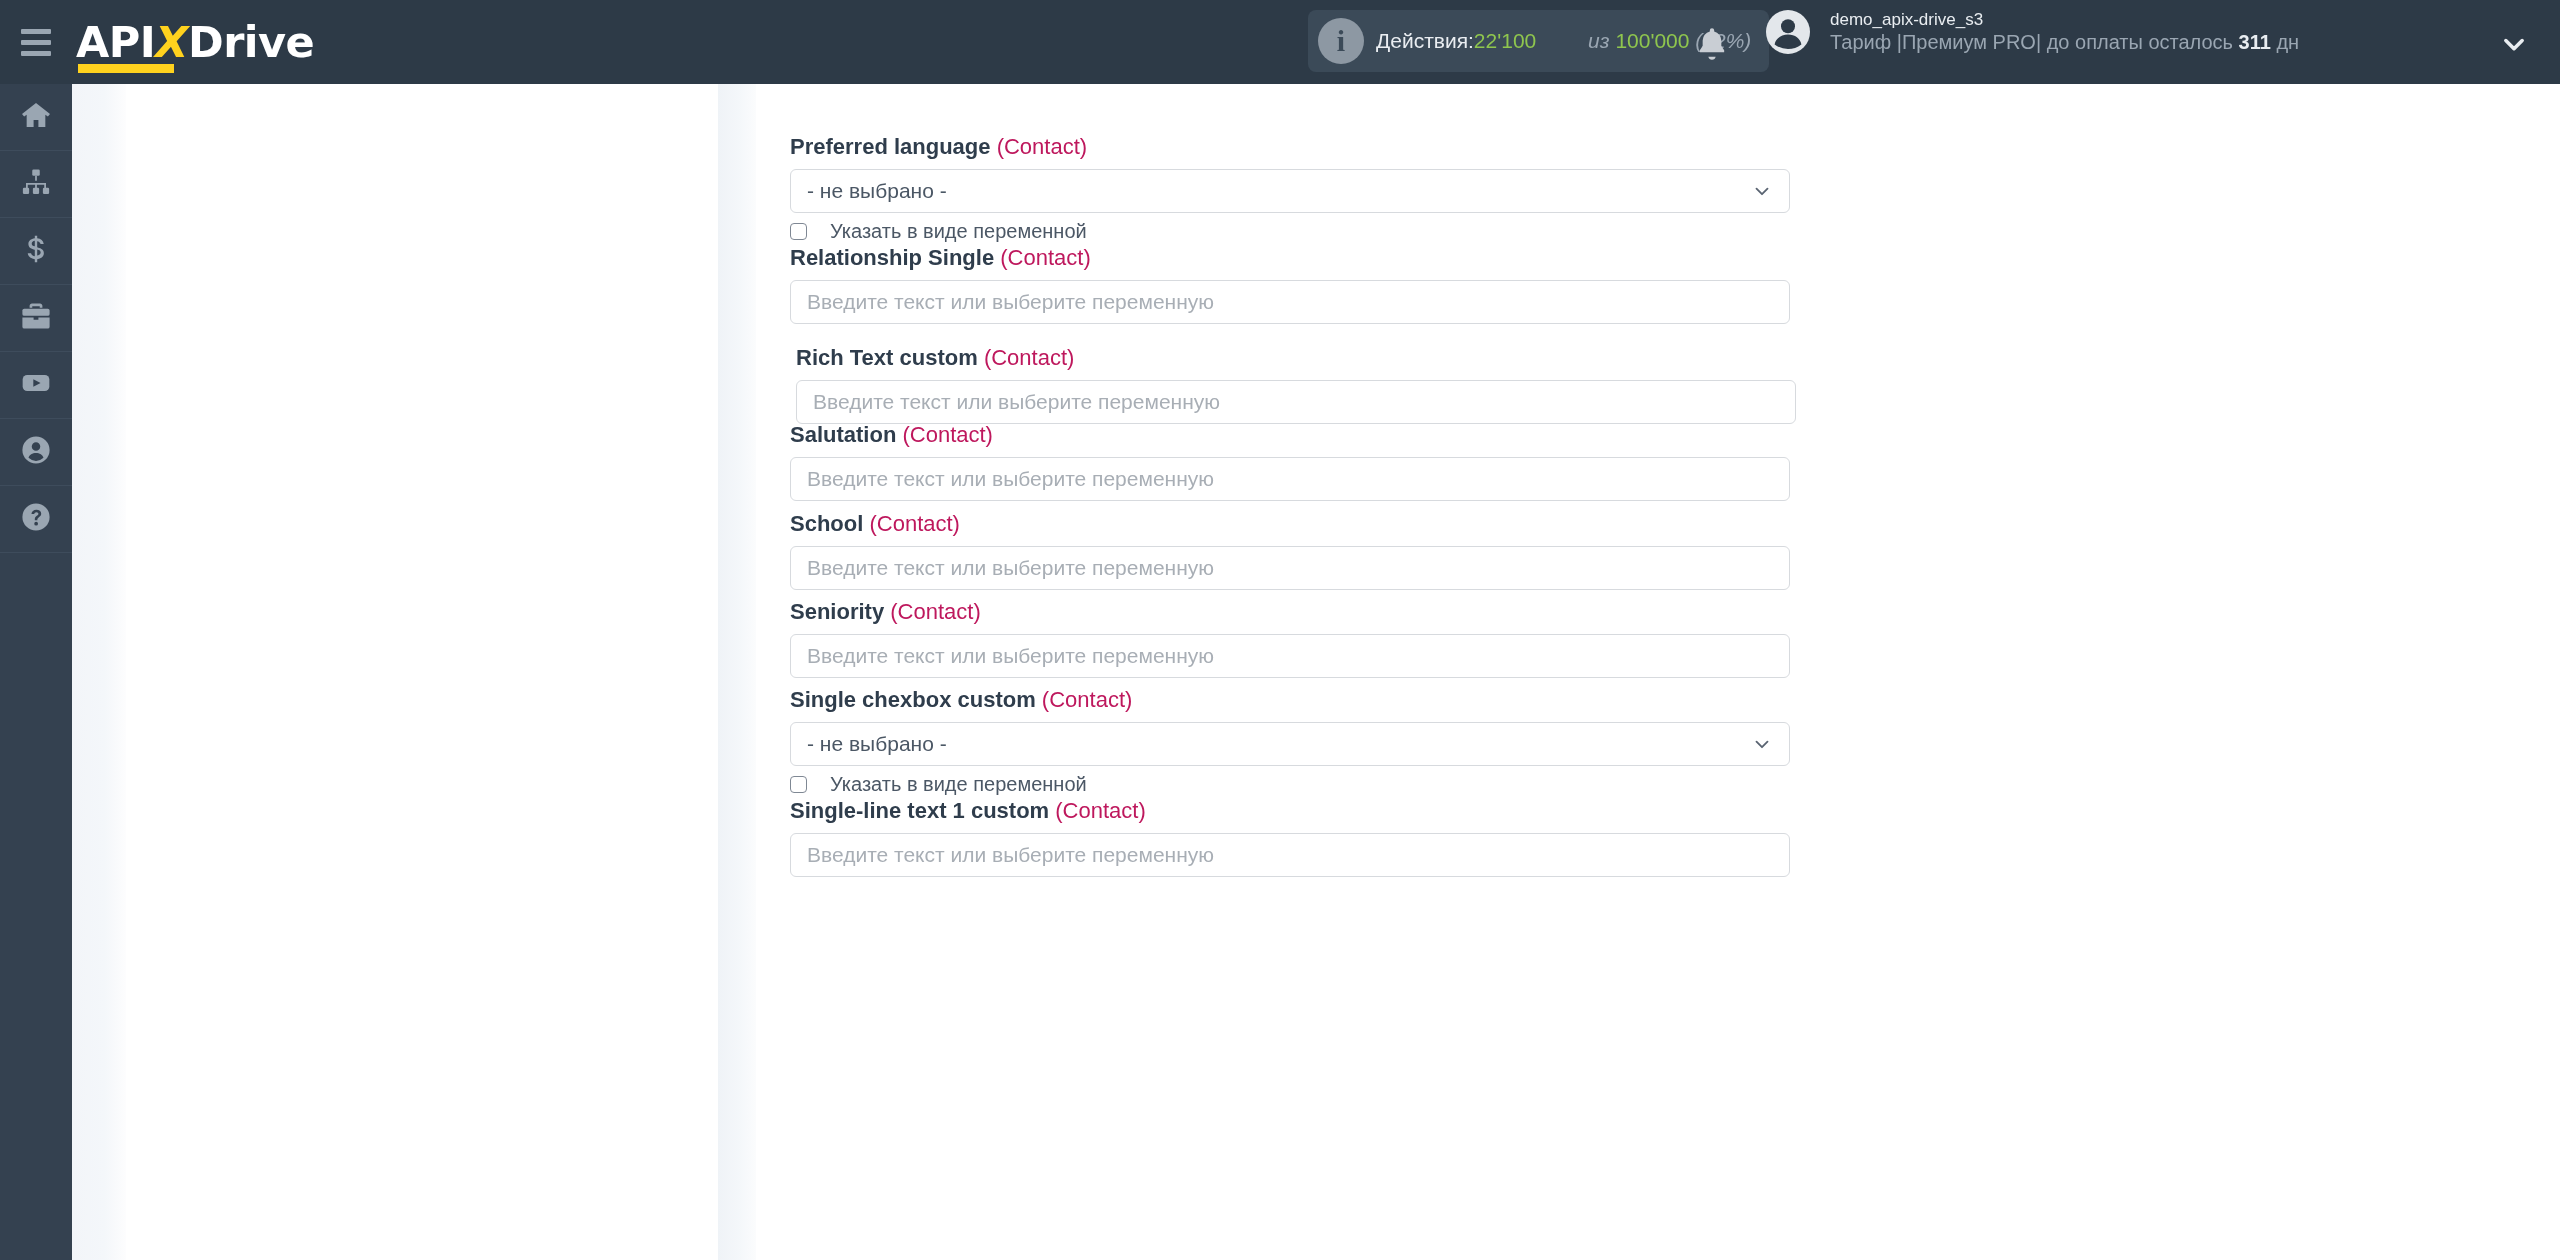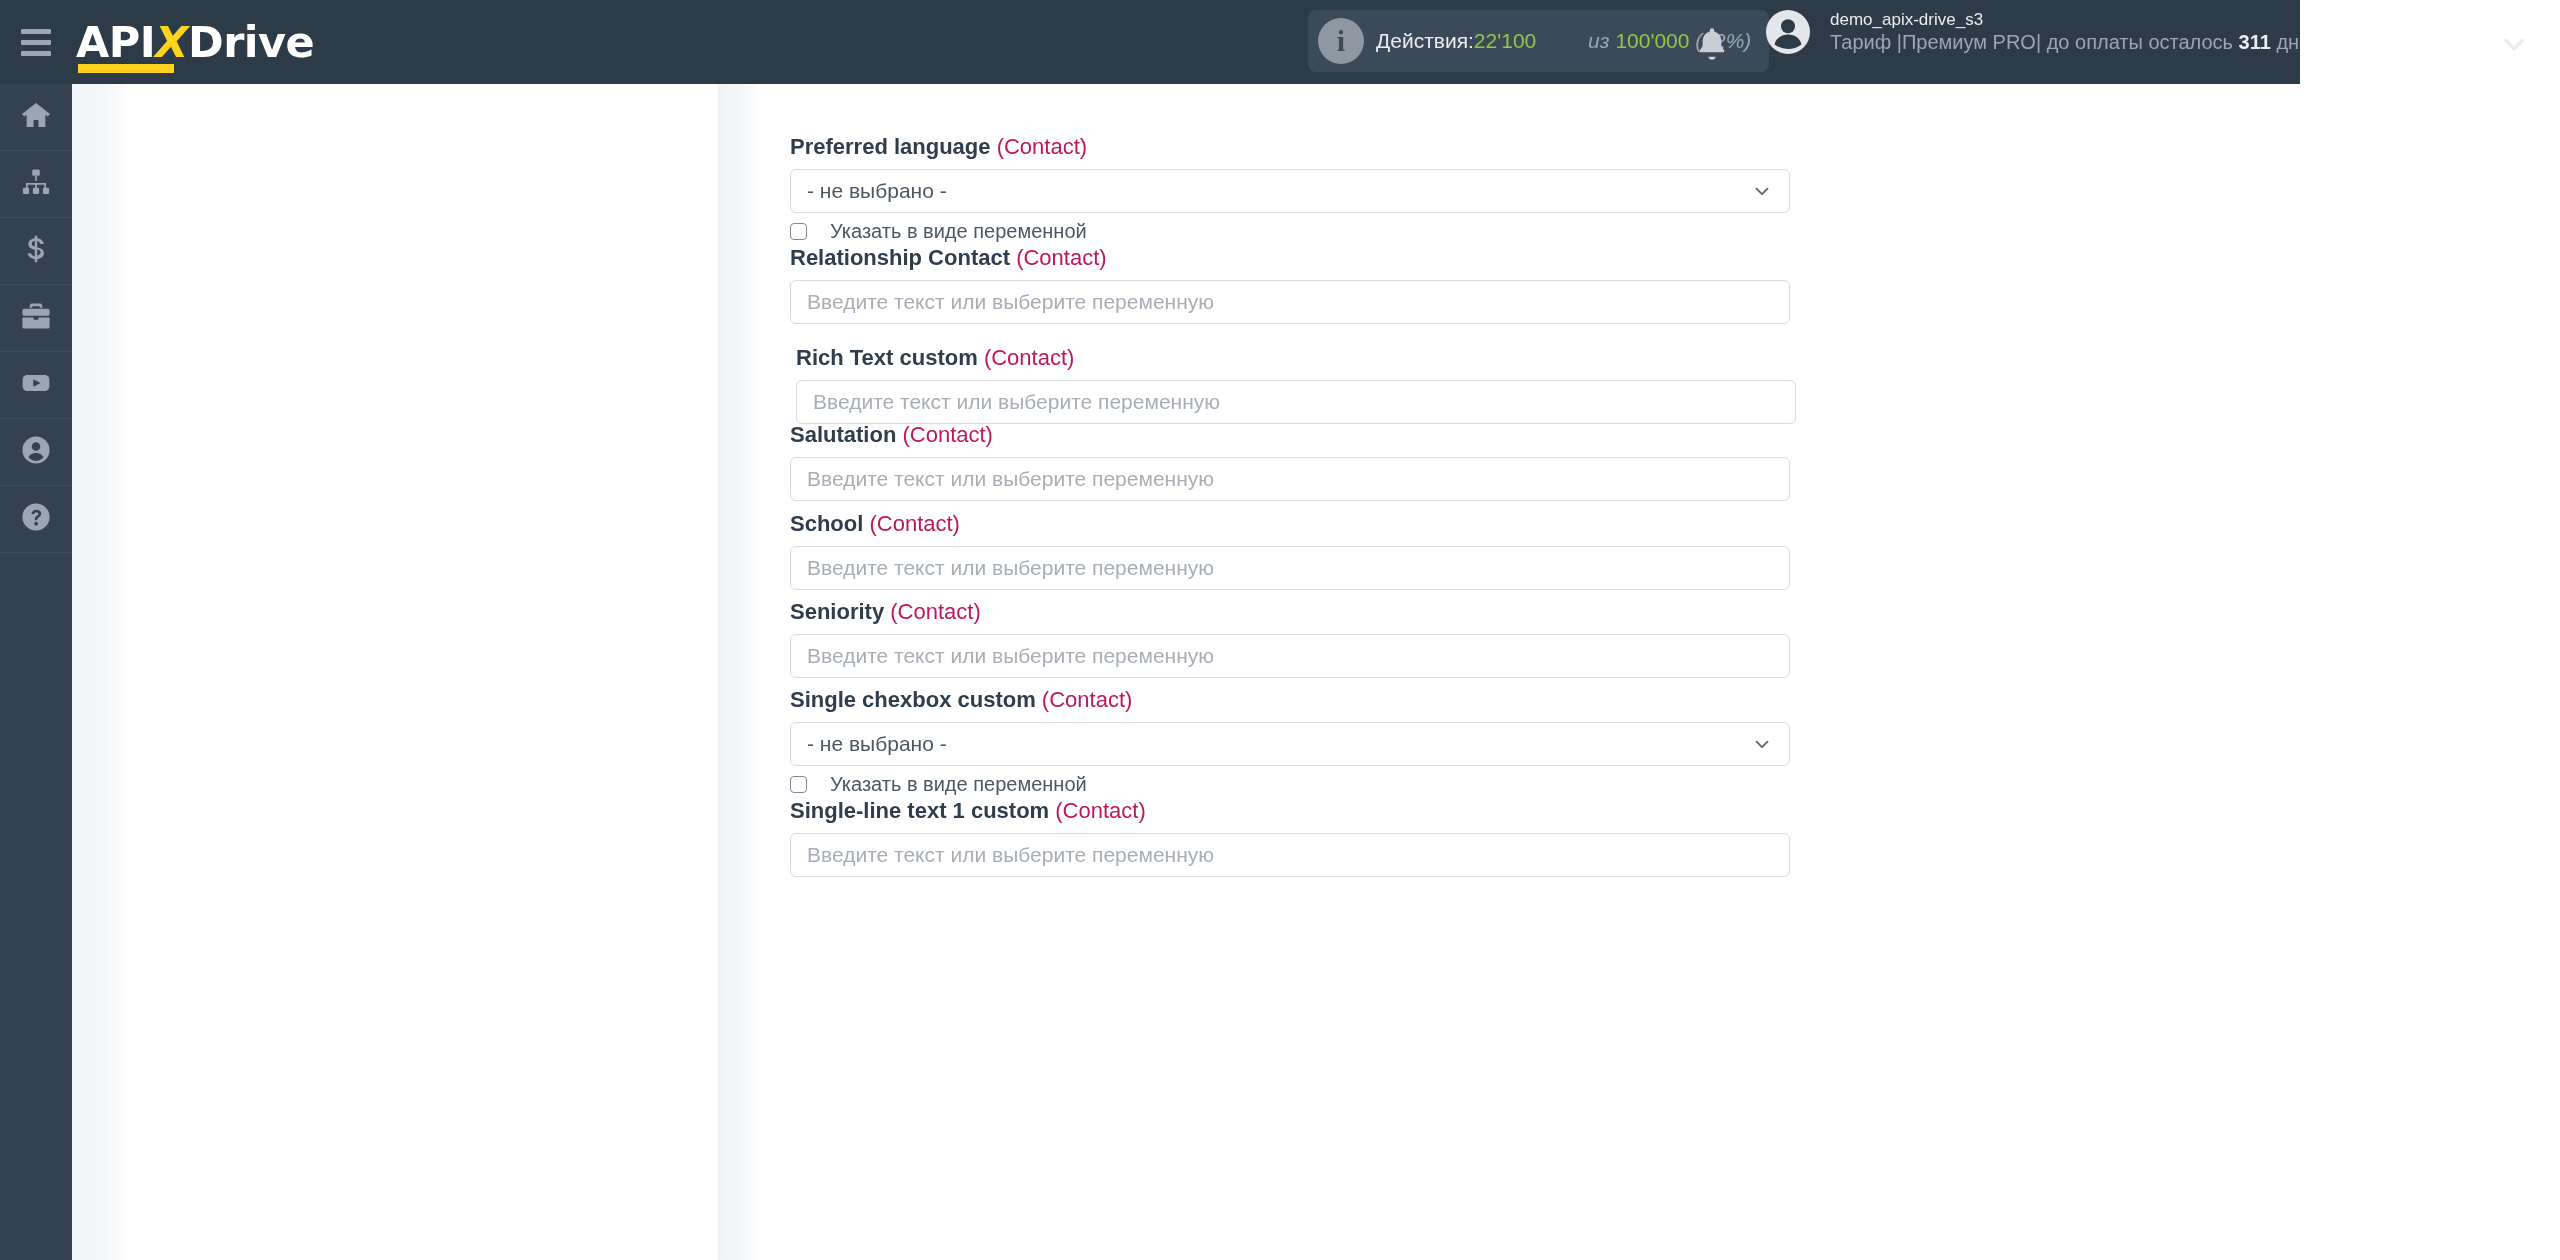--- a/index.html
+++ b/index.html
@@ -7,21 +7,21 @@
   html, body {
     width: 2560px; height: 1260px;
     overflow: hidden;
     background: #ffffff;
     font-family: "Liberation Sans", "DejaVu Sans", sans-serif;
   }
 
   
   .header {
     position: absolute; top: 0; left: 0;
-    width: 2300px; height: 84px;
+    width: 2560px; height: 84px;
     background: #2d3a47;
     display: flex; align-items: center;
     z-index: 30;
   }
   .hamburger {
     width: 72px; height: 84px;
     display: flex; flex-direction: column;
     align-items: center; justify-content: center;
     gap: 6px; cursor: pointer;
   }
@@ -287,21 +287,21 @@
           <span class="chev"><svg viewBox="0 0 24 24" width="22" height="22">
               <path fill="none" stroke="#5a6472" stroke-width="2" stroke-linecap="round" stroke-linejoin="round" d="M6 9.5l6 6 6-6"></path>
             </svg></span>
         </div>
         <div class="var-row">
           <span class="cb"></span>
           <span class="var-label">Указать в виде переменной</span>
         </div>
       </div>
       <div class="field" style="position: absolute; top: 163px; left: 0px;">
-        <div class="field-label"><span>Relationship Contact</span> <span class="ctx">(Contact)</span></div>
+        <div class="field-label"><span>Relationship Single</span> <span class="ctx">(Contact)</span></div>
         <div class="control">
           <span class="ph">Введите текст или выберите переменную</span>
         </div>
       </div>
       <div class="field" style="position: absolute; top: 252px; left: 6px; margin-top: 11px;">
         <div class="field-label"><span>Rich Text custom</span> <span class="ctx">(Contact)</span></div>
         <div class="control">
           <span class="ph">Введите текст или выберите переменную</span>
         </div>
       </div>

